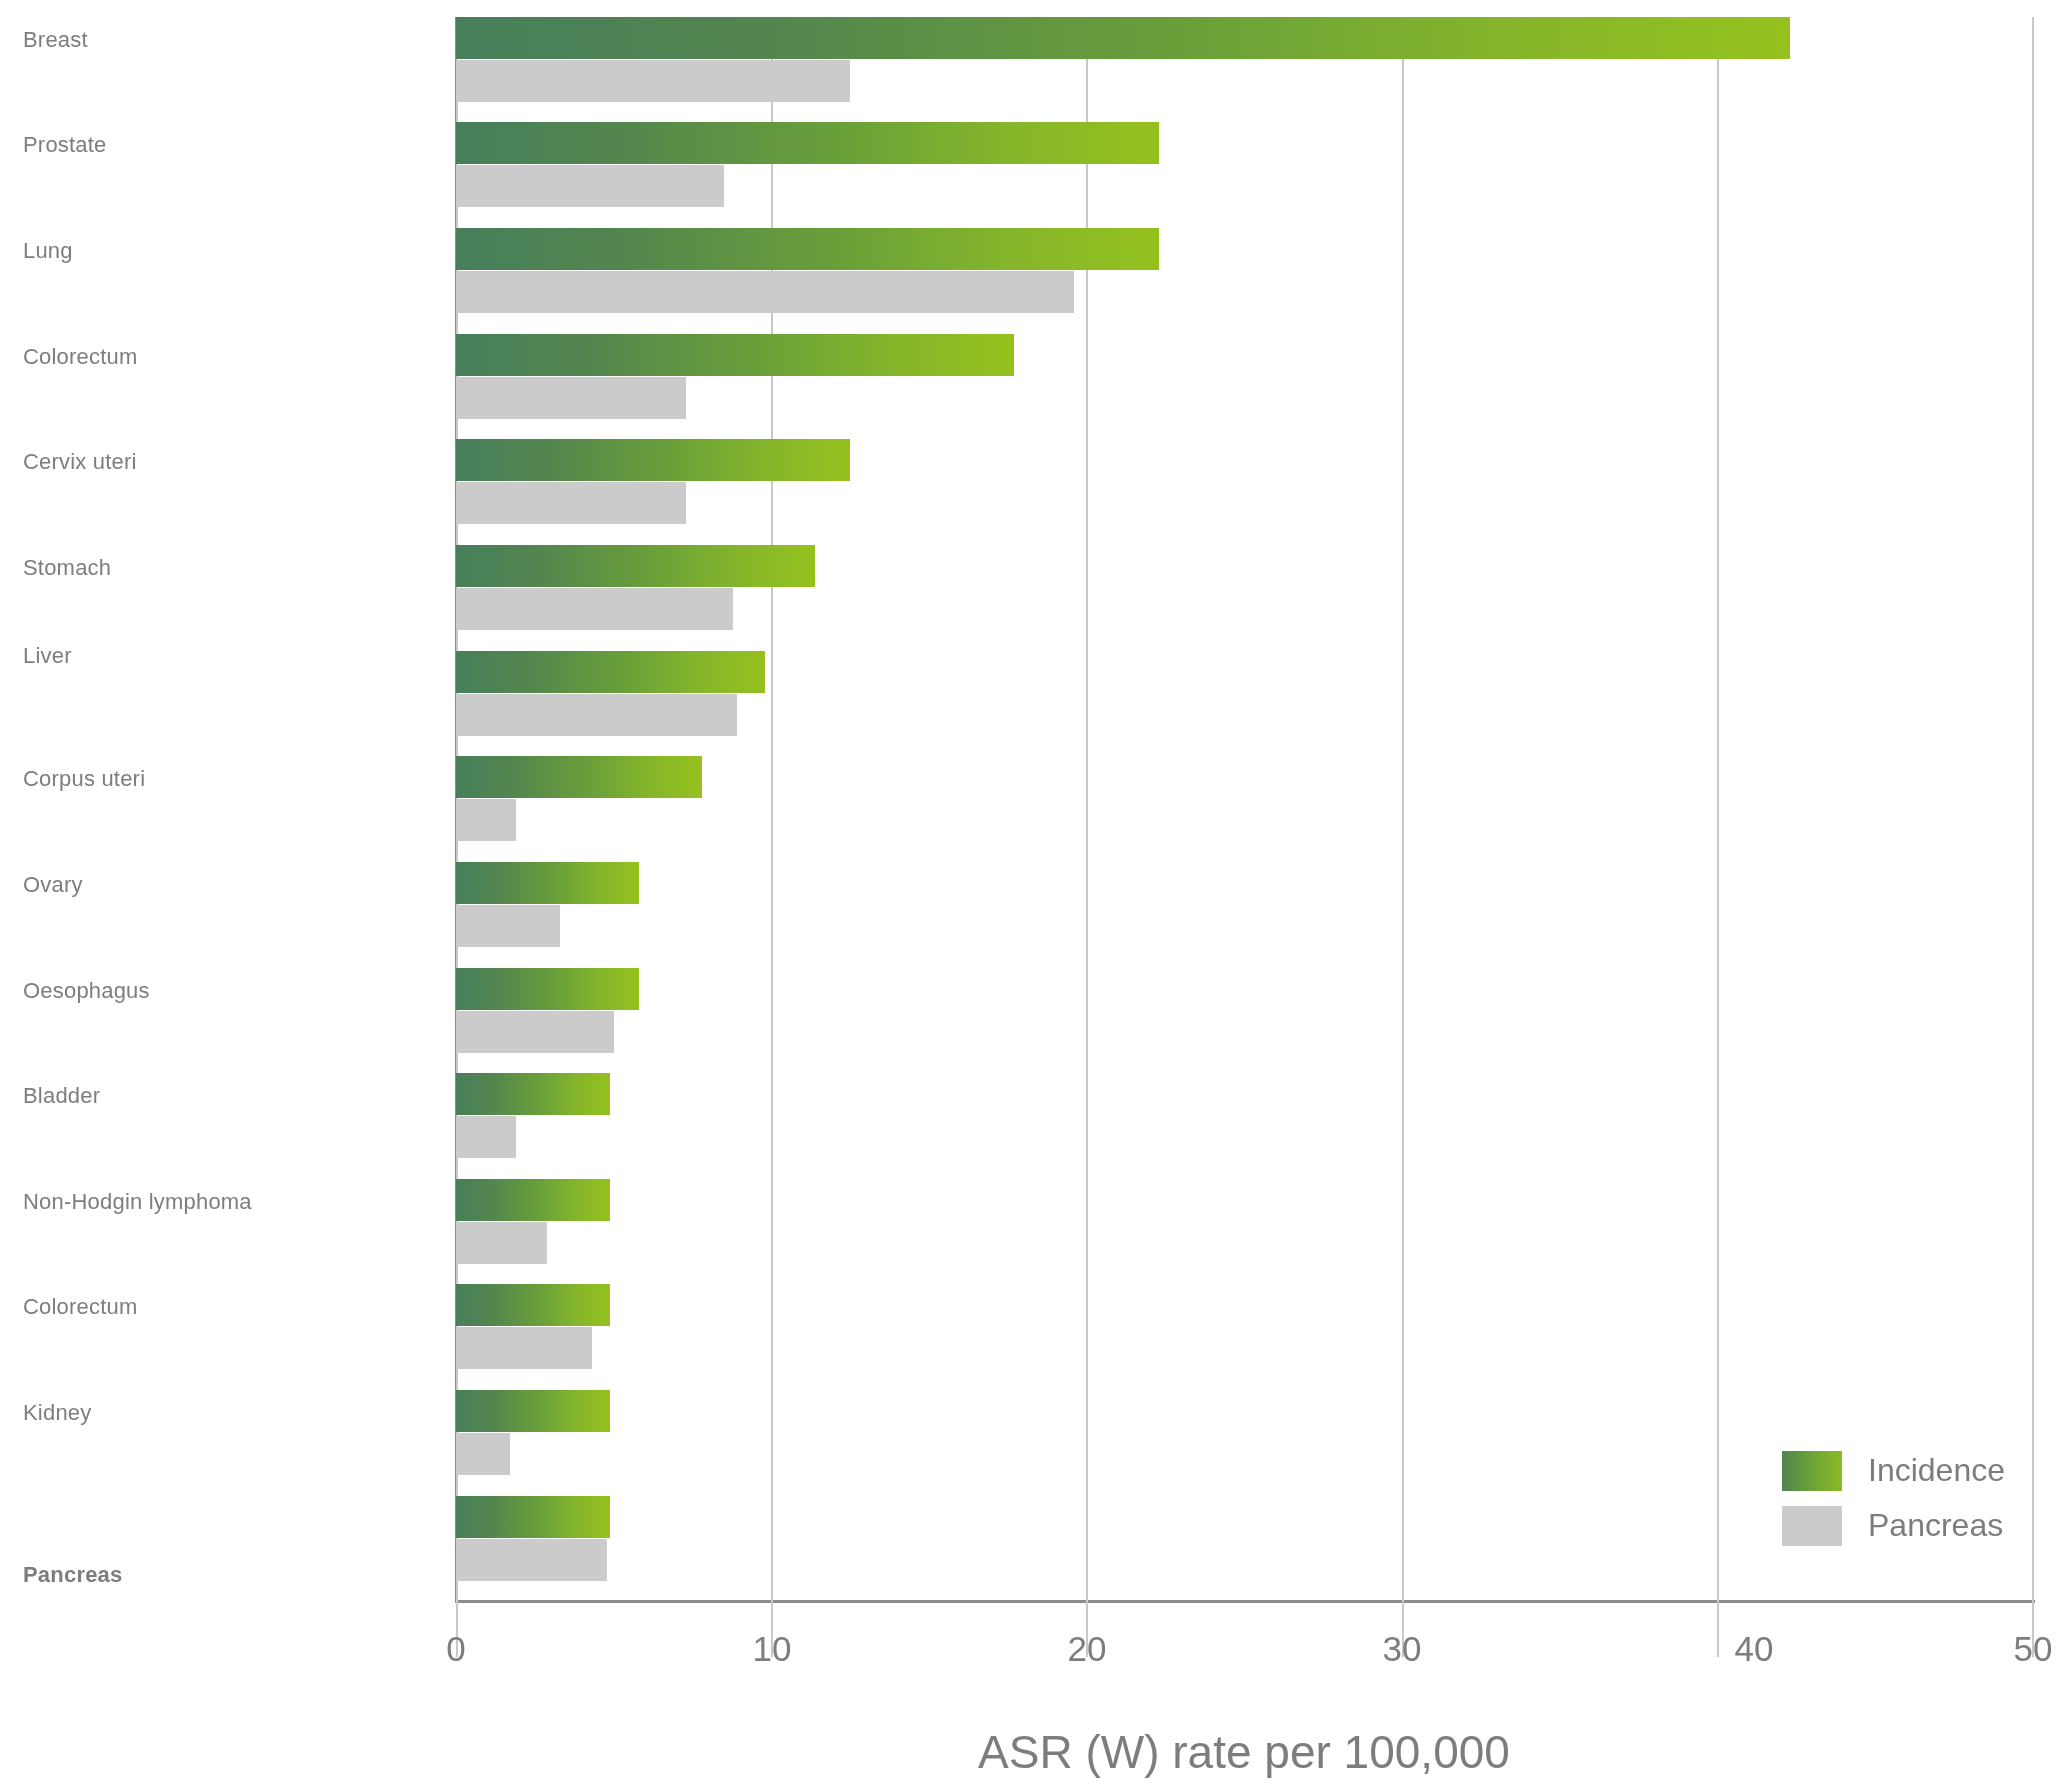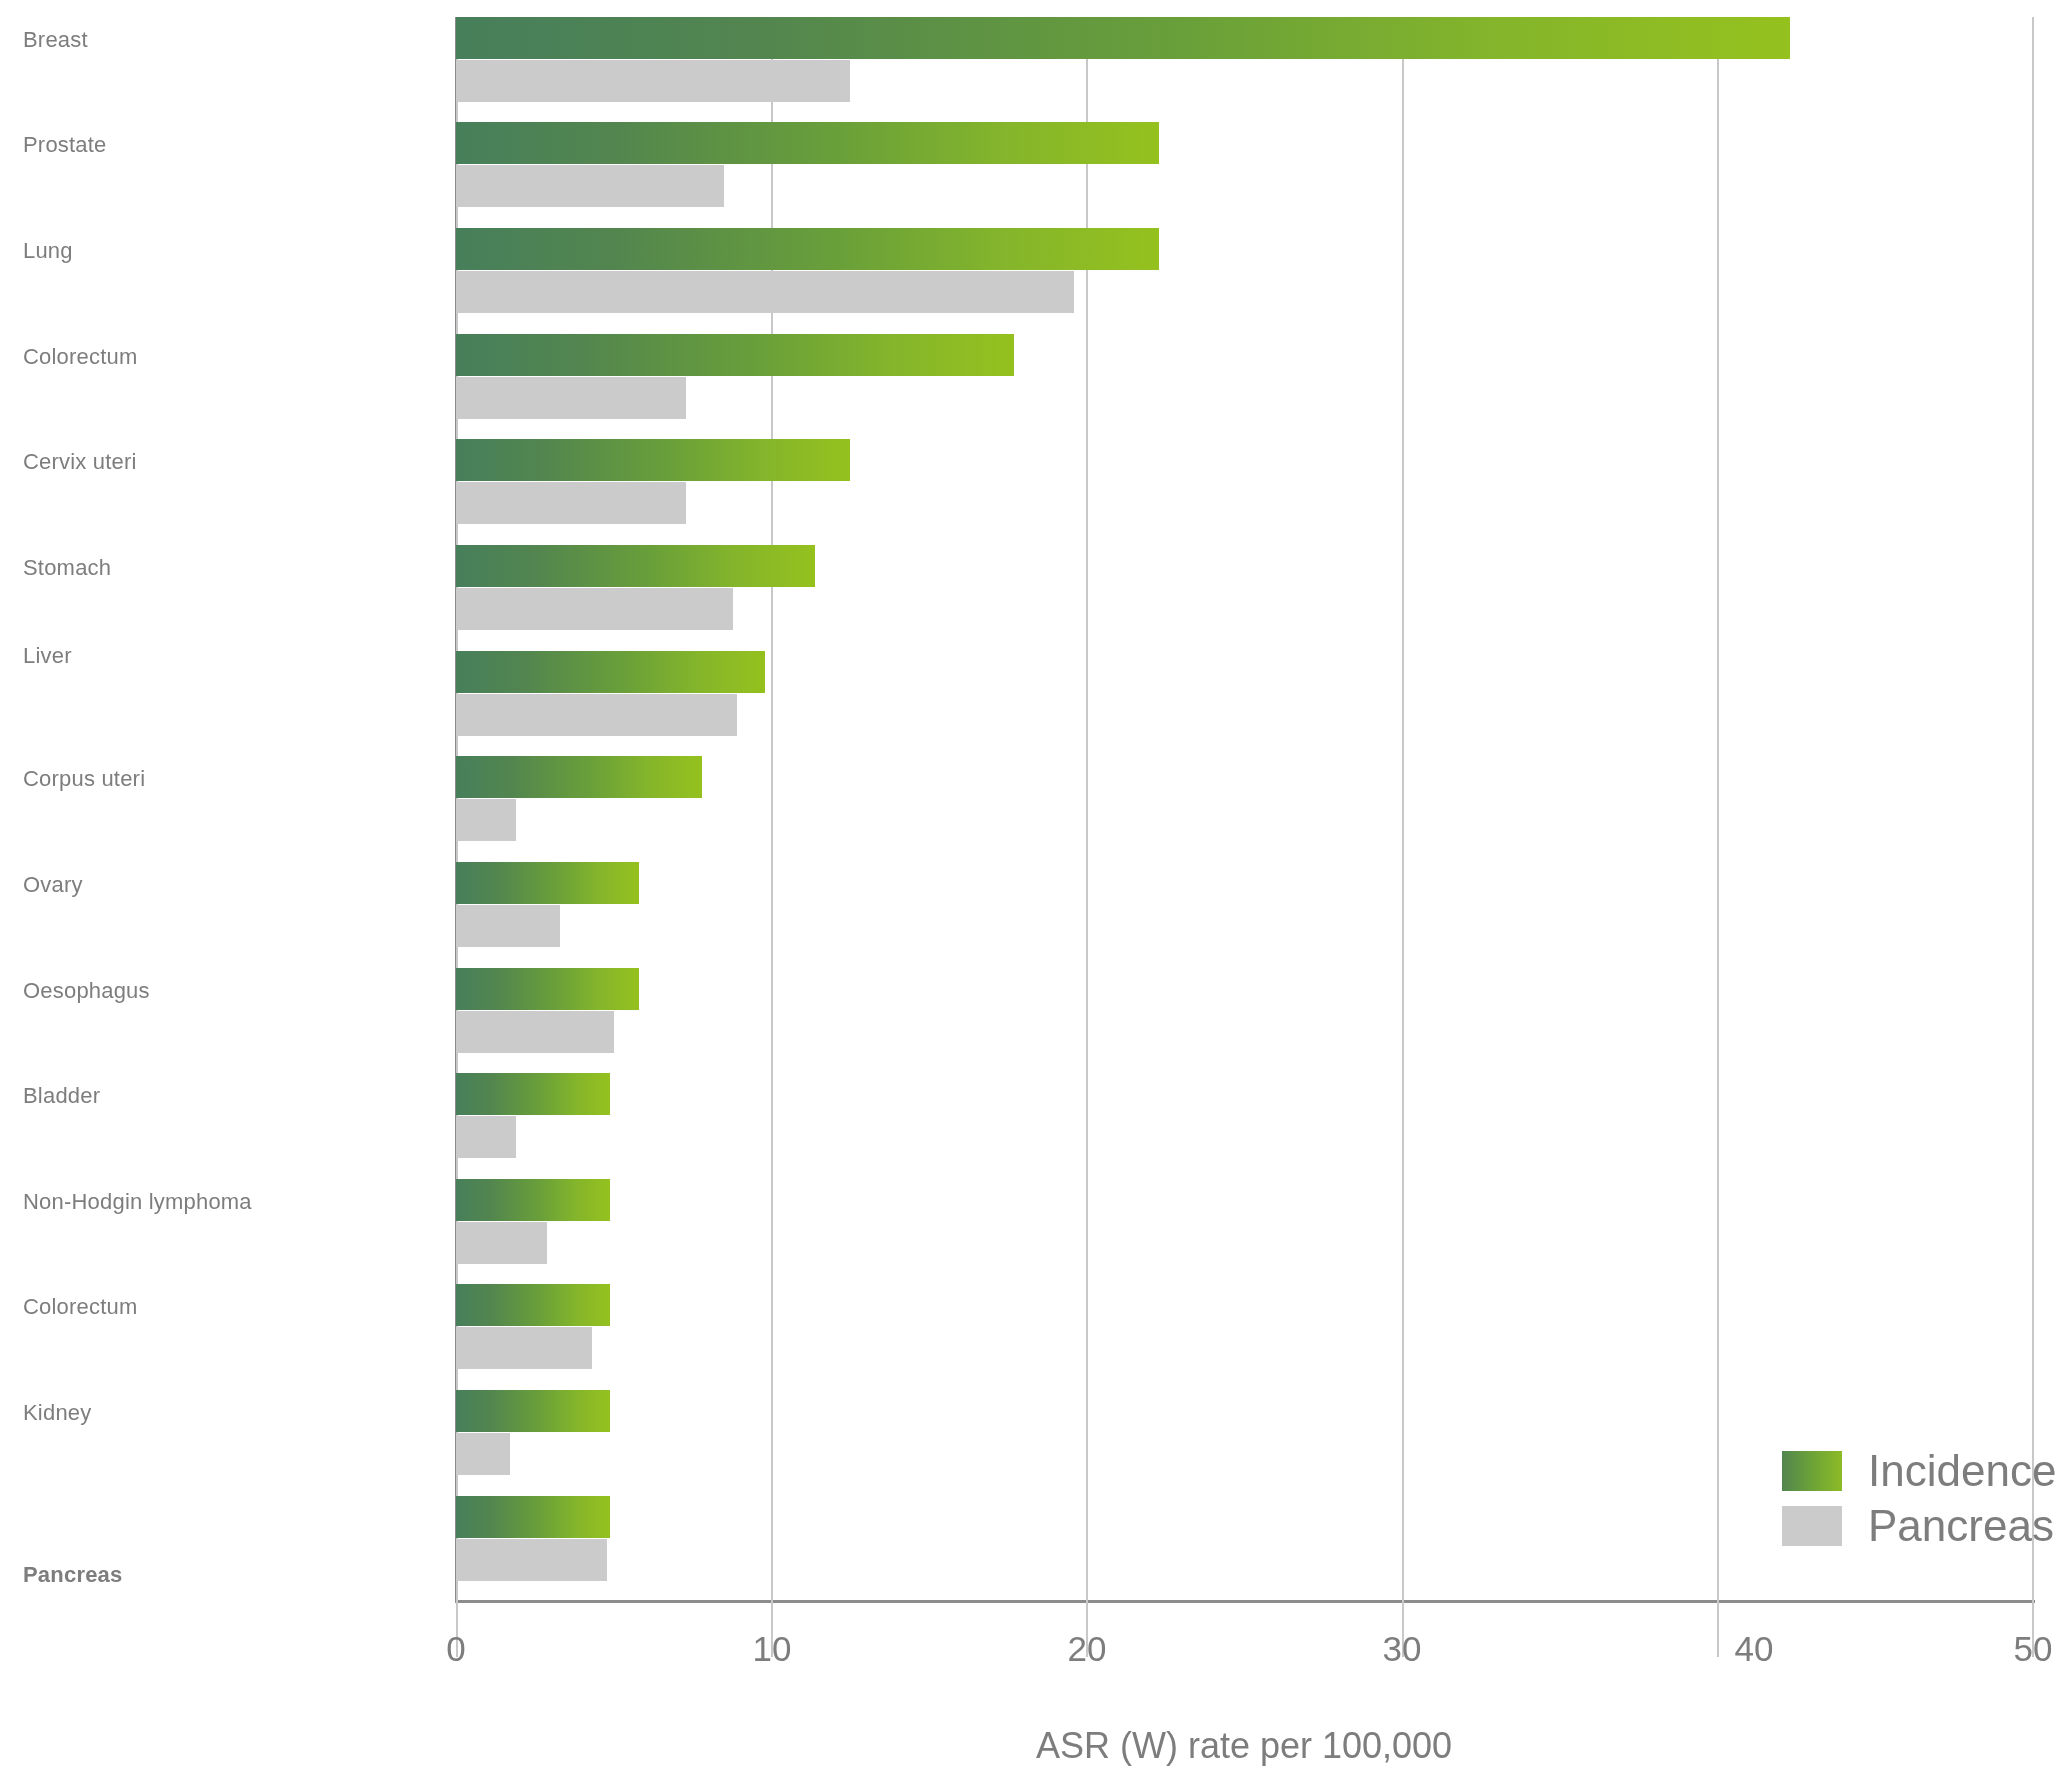--- a/index.html
+++ b/index.html
@@ -60,42 +60,42 @@
     font-size:35px;
     transform:translateX(-50%);
     white-space:nowrap;
   }
   .xaxis-title{
     position:absolute;
     top:1725px;
     left:1244px;
     transform:translateX(-50%);
     color:#7d7d7d;
-    font-size:36px;
+    font-size:46px;
     white-space:nowrap;
   }
 
   
   .legend{
     position:absolute;
     left:1782px;top:1443px;
     width:252px;
   }
   .legend-item{
     display:flex;align-items:center;height:55px;
   }
   .legend-swatch{
     width:60px;height:40px;flex:0 0 auto;
   }
   .legend-swatch.inc{
     background:linear-gradient(to right,#52854f 0%,#6aa039 45%,#8cbb26 100%);
   }
   .legend-swatch.mor{background:#cbcbcb;}
   .legend-text{
-    margin-left:26px;color:#7d7d7d;font-size:44px;white-space:nowrap;text-align:right;
+    margin-left:26px;color:#7d7d7d;font-size:32px;white-space:nowrap;text-align:right;
   }
 </style>
 </head>
 <body>
 
 <div id="chart-root">
 
   <div class="axis-line-y"></div>
   <div class="axis-line-x"></div>
 

